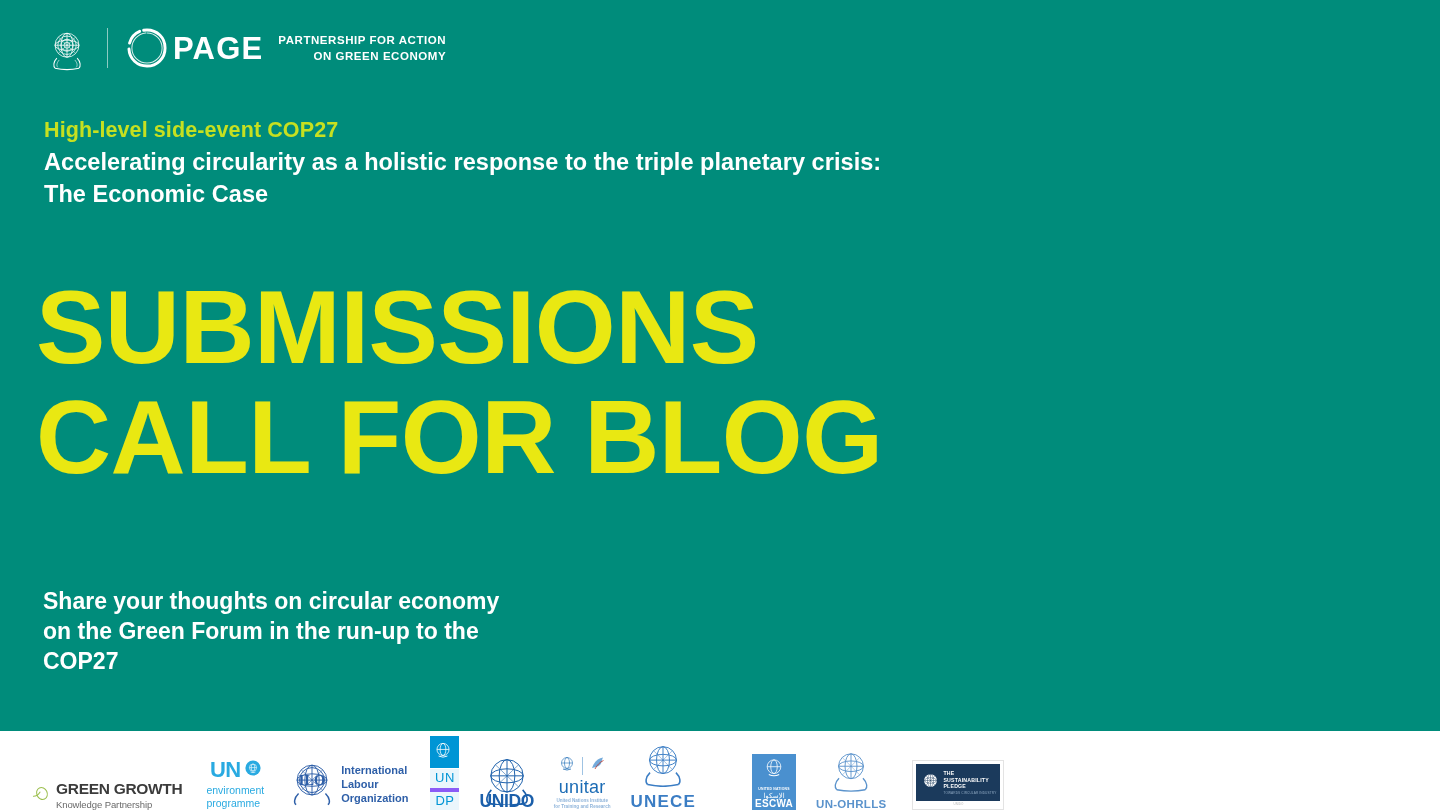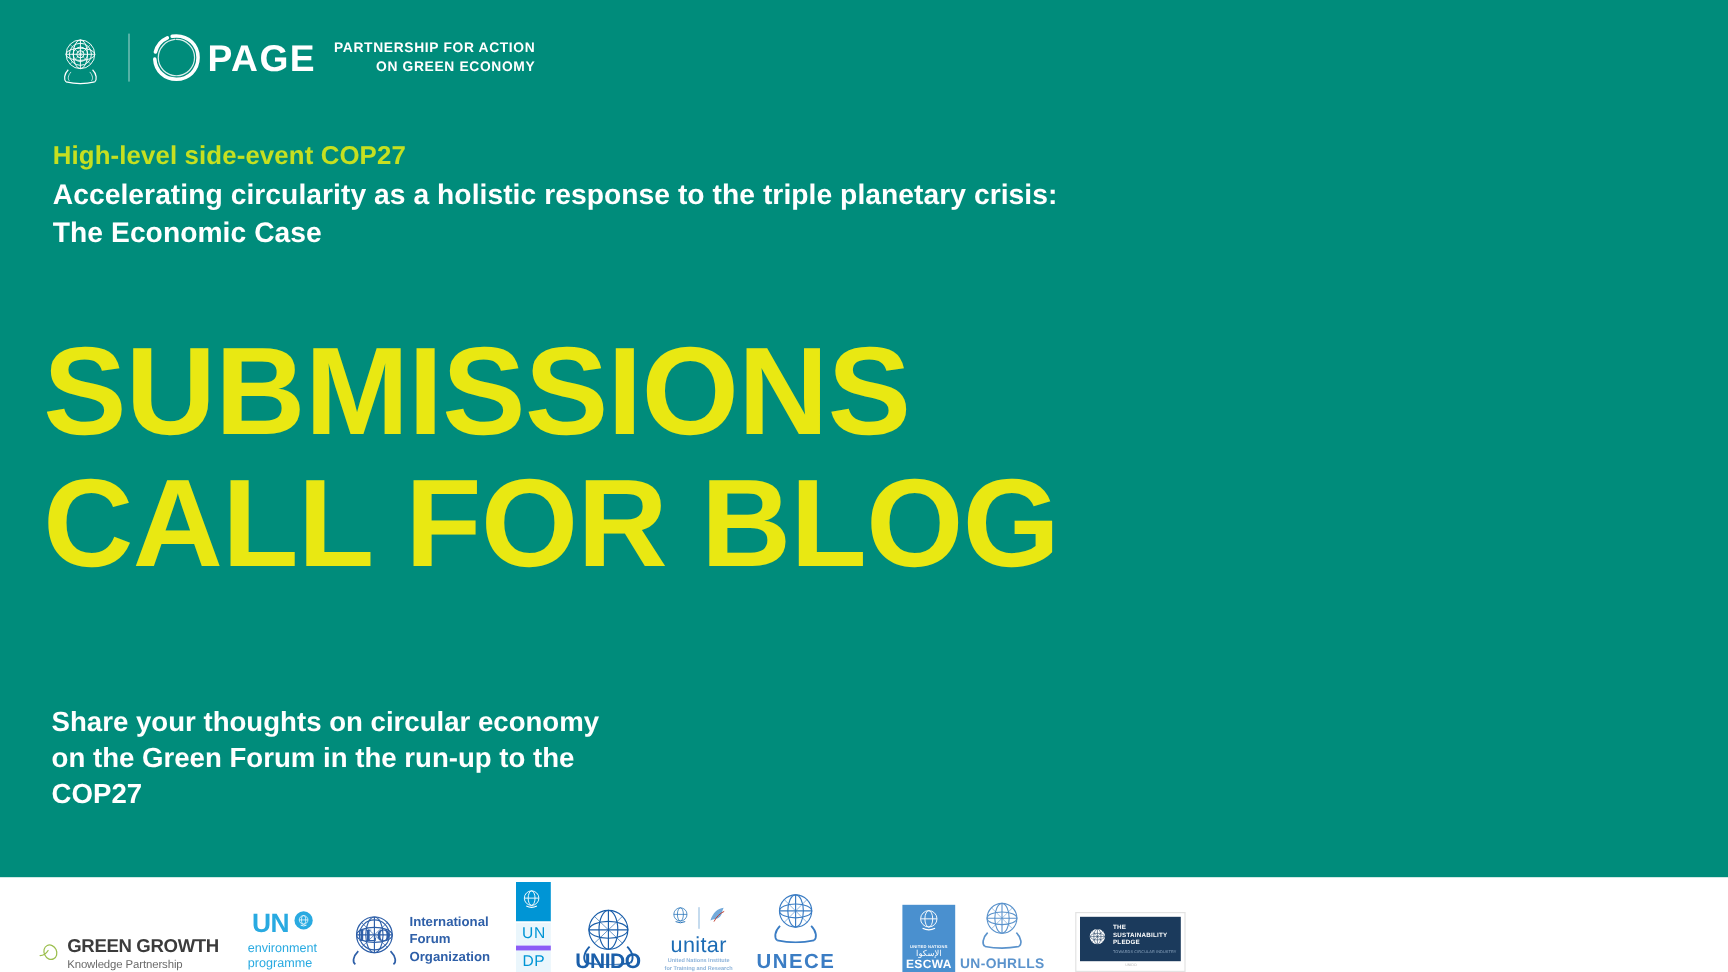--- a/index.html
+++ b/index.html
@@ -244,21 +244,21 @@
   .unece-word {
     color: #3B7DC4;
     font-size: 17px;
     font-weight: 700;
     letter-spacing: 1.2px;
     line-height: 1;
     margin-top: 2px;
   }
 
   
-  .escwa { margin-right: 4px; padding-left: 36px; }
+  .escwa { margin-right: 20px; padding-left: 36px; }
   .escwa-box {
     background: #4A90CF;
     width: 44px;
     height: 56px;
     display: flex;
     flex-direction: column;
     align-items: center;
     justify-content: center;
     padding: 2px 0;
     box-sizing: border-box;
@@ -452,21 +452,21 @@
           </g>
           <text x="50" y="57" font-family="'Liberation Serif', serif" font-size="30" font-weight="700" fill="#2E5FA8" text-anchor="middle">ILO</text>
           <g fill="none" stroke="#2E5FA8" stroke-width="3">
             <path d="M22 74 C12 84 12 94 17 97"></path>
             <path d="M78 74 C88 84 88 94 83 97"></path>
           </g>
         </svg>
       </span>
       <span class="ilo-text col">
         <span>International</span>
-        <span>Forum</span>
+        <span>Labour</span>
         <span>Organization</span>
       </span>
     </div>
 
     <div class="logo undp">
       <span class="undp-box col">
         <span style="display:block;background:#0095D5;padding:3px 2px;">
           <svg viewBox="0 0 40 40" width="22" height="22" aria-hidden="true">
             <g fill="none" stroke="#ffffff" stroke-width="1.4">
               <circle cx="20" cy="19" r="11"></circle>

